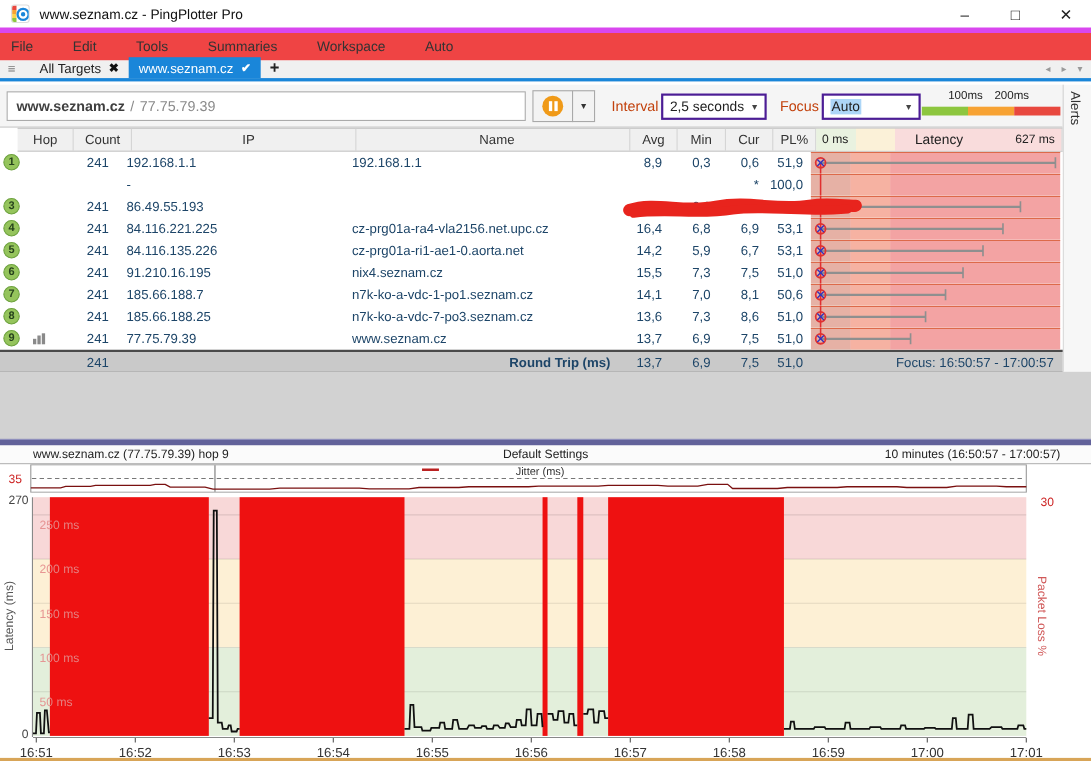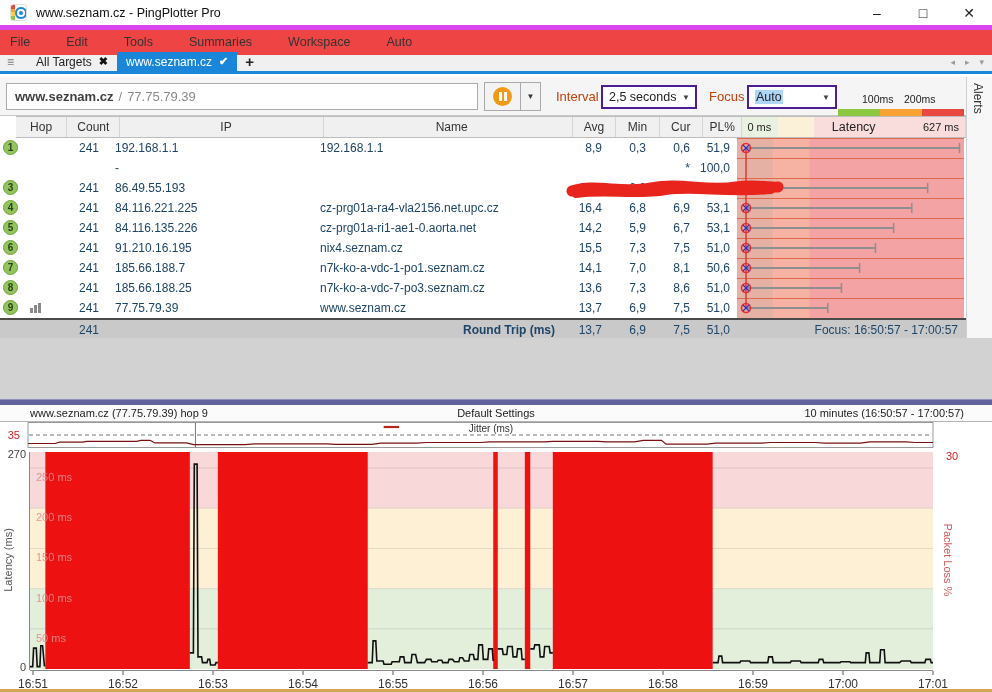--- a/index.html
+++ b/index.html
@@ -41,21 +41,21 @@
   .btn-group { position:absolute; left:484px; top:5px; height:29px; display:flex; }
   .pause-btn { width:37px; height:29px; background:#f3f3f3; border:1px solid #a9a9a9; display:flex; align-items:center; justify-content:center; }
   .pause-glyph { width:19px; height:19px; border-radius:50%; background:#f09a18; position:relative; }
   .pause-glyph::before, .pause-glyph::after { content:""; position:absolute; top:5px; width:3px; height:9px; background:#fff; }
   .pause-glyph::before { left:5.5px; } .pause-glyph::after { left:10.5px; }
   .pause-drop { width:21px; height:29px; margin-left:-1px; background:#f3f3f3; border:1px solid #a9a9a9; display:flex; align-items:center; justify-content:center; font-size:8px; color:#333; }
   .tb-label { position:absolute; top:12px; font-size:13px; color:#c2410c; }
   .selectbox { position:absolute; top:8px; height:24px; background:#fff; border:2px solid #4c1d95; display:flex; align-items:center; font-size:12.5px; color:#222; padding-left:6px; }
   .selectbox .caret { margin-left:auto; width:18px; text-align:center; font-size:8px; color:#444; }
   .focus-hl { background:#add6f7; padding:0 1px; }
-  .legend { position:absolute; left:838px; top:16px; width:126px; height:30px;text-decoration:underline; }
+  .legend { position:absolute; left:838px; top:4px; width:126px; height:30px;text-decoration:underline; }
   .legend .lg-label { position:absolute; top:0; font-size:10.5px; color:#222; }
   .legend .lg-bar { position:absolute; left:0; top:16px; width:126px; height:8px; display:flex; }
   .legend .seg-g { width:42px; background:#8dc63f; }
   .legend .seg-o { width:42px; background:#f7a233; }
   .legend .seg-r { width:42px; background:#e8483f; }
 
   
   .alerts-strip { position:absolute; right:0; top:77px; width:26px; height:261px; background:#f7f7f7; border-left:1px solid #d0d0d0; }
   .alerts-label { position:absolute; top:6px; left:4px; writing-mode:vertical-rl; font-size:12px; color:#333; }
 

